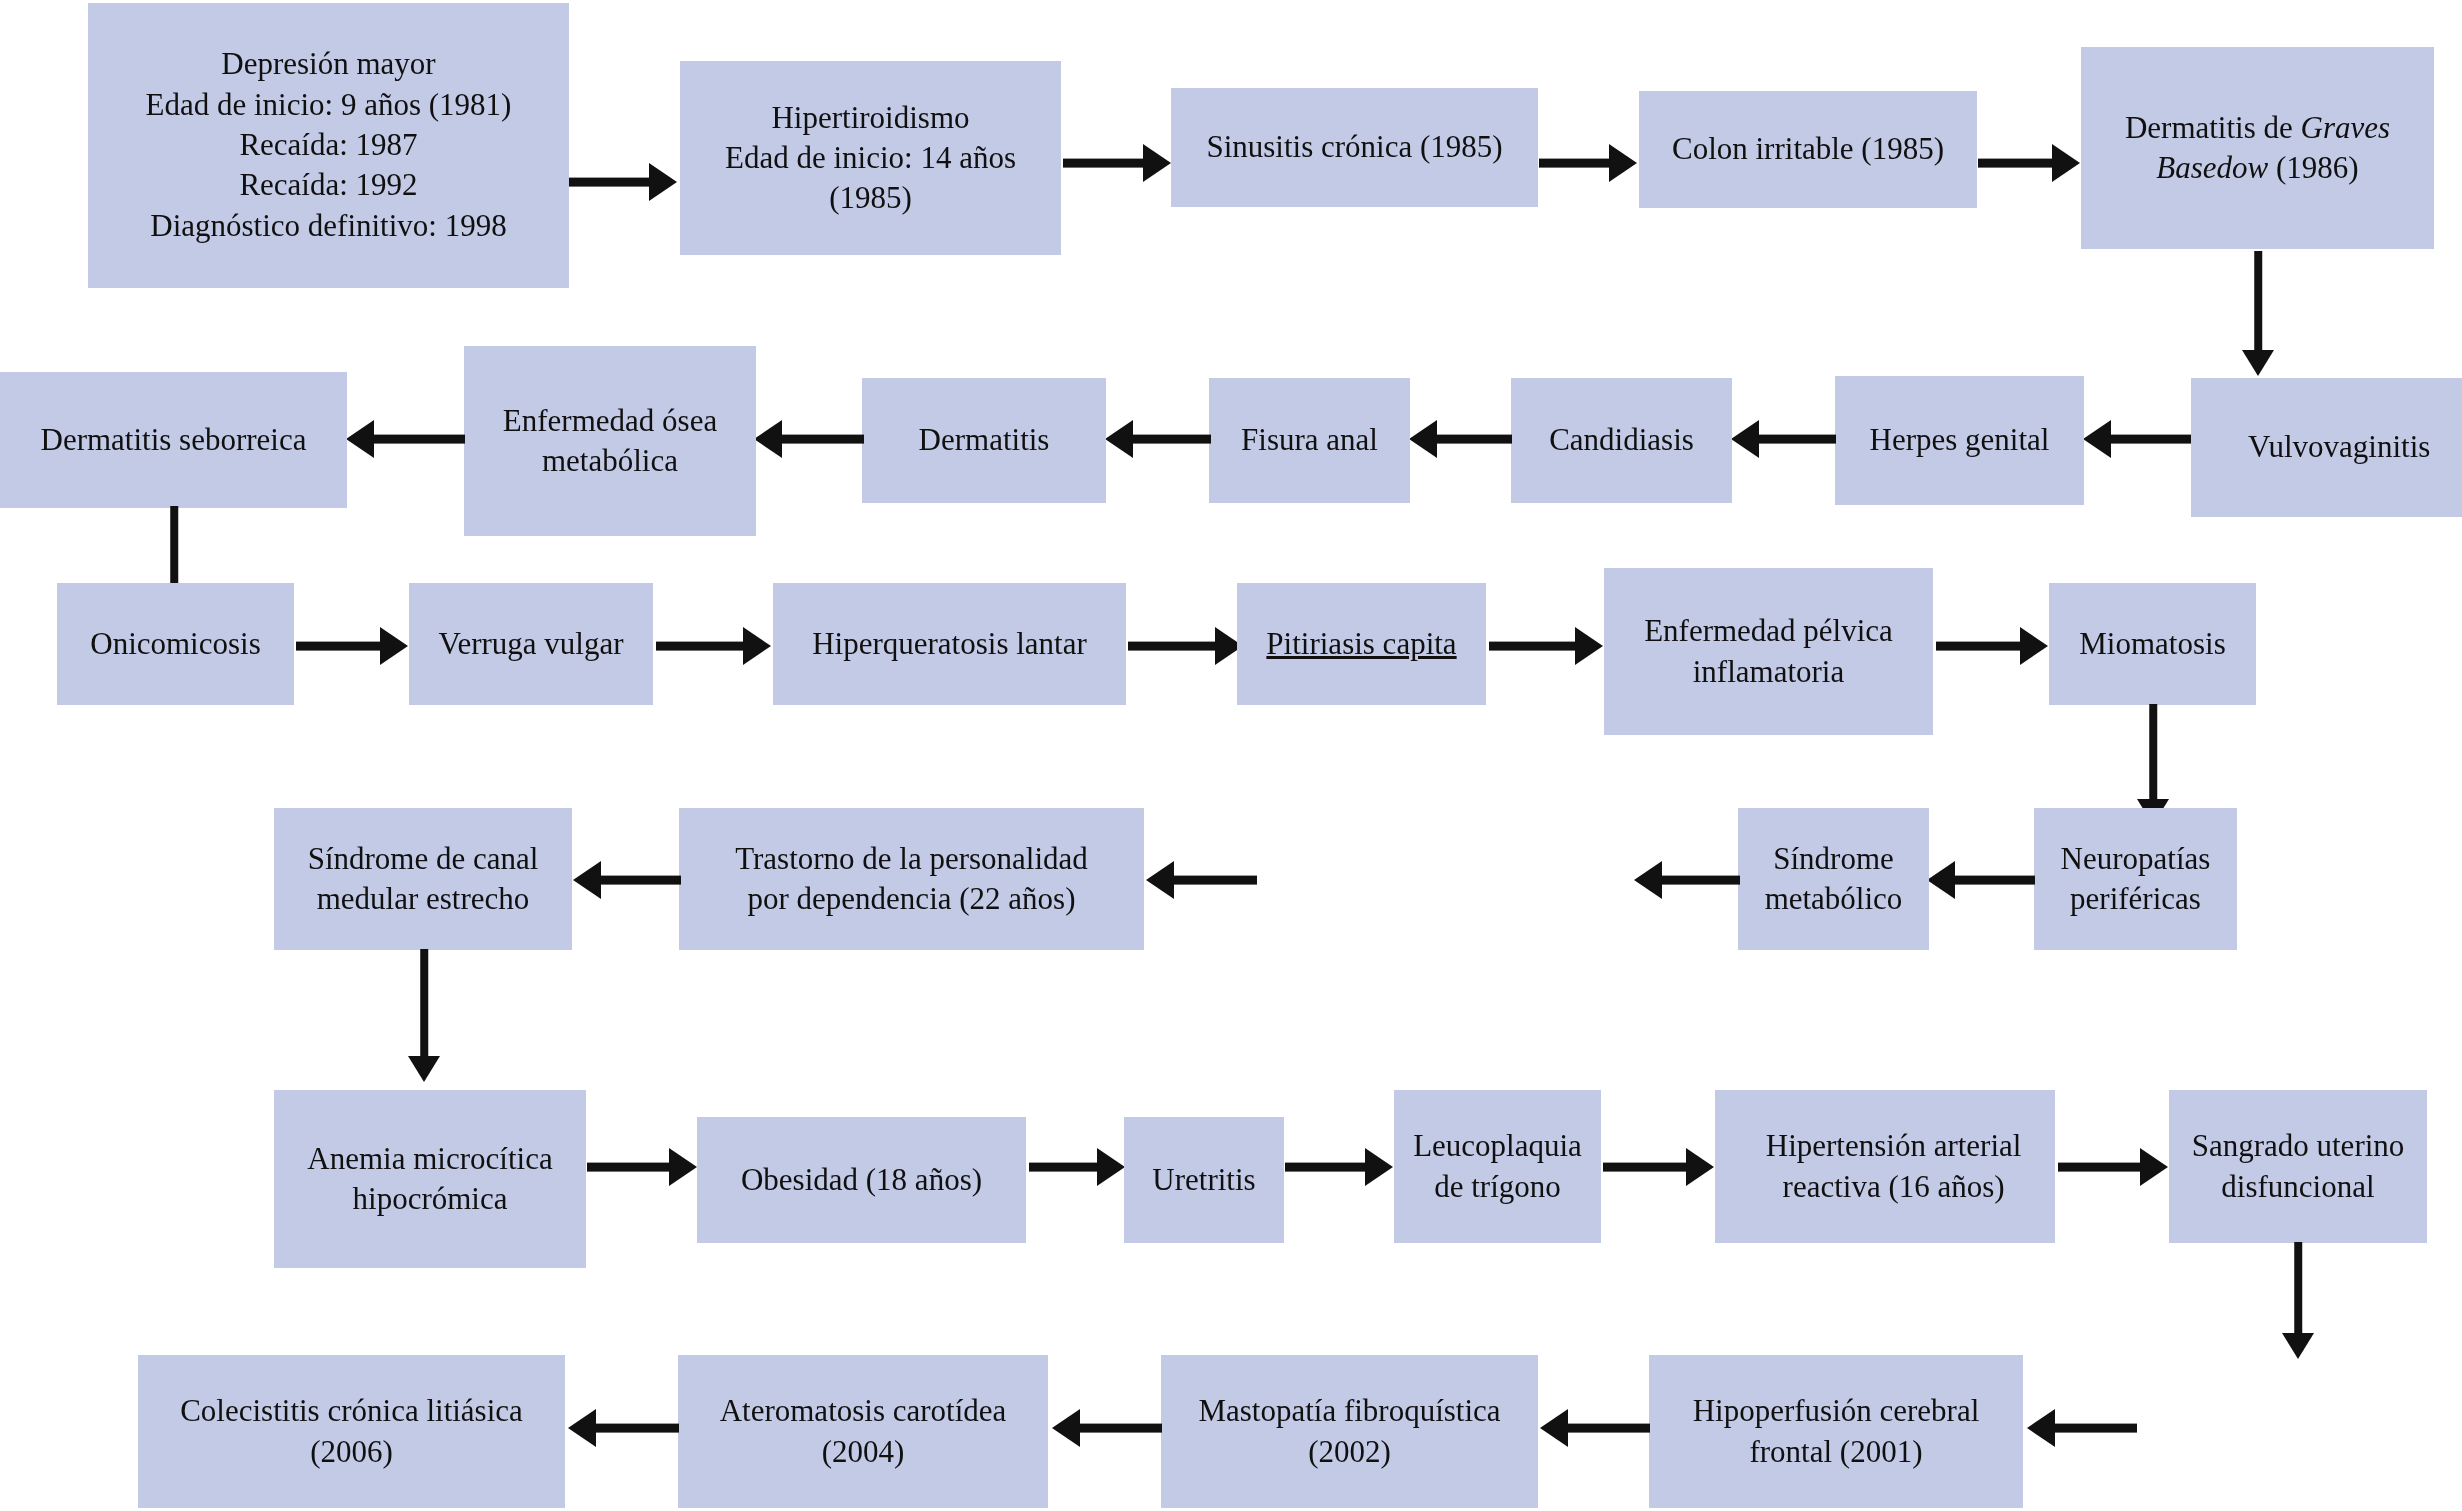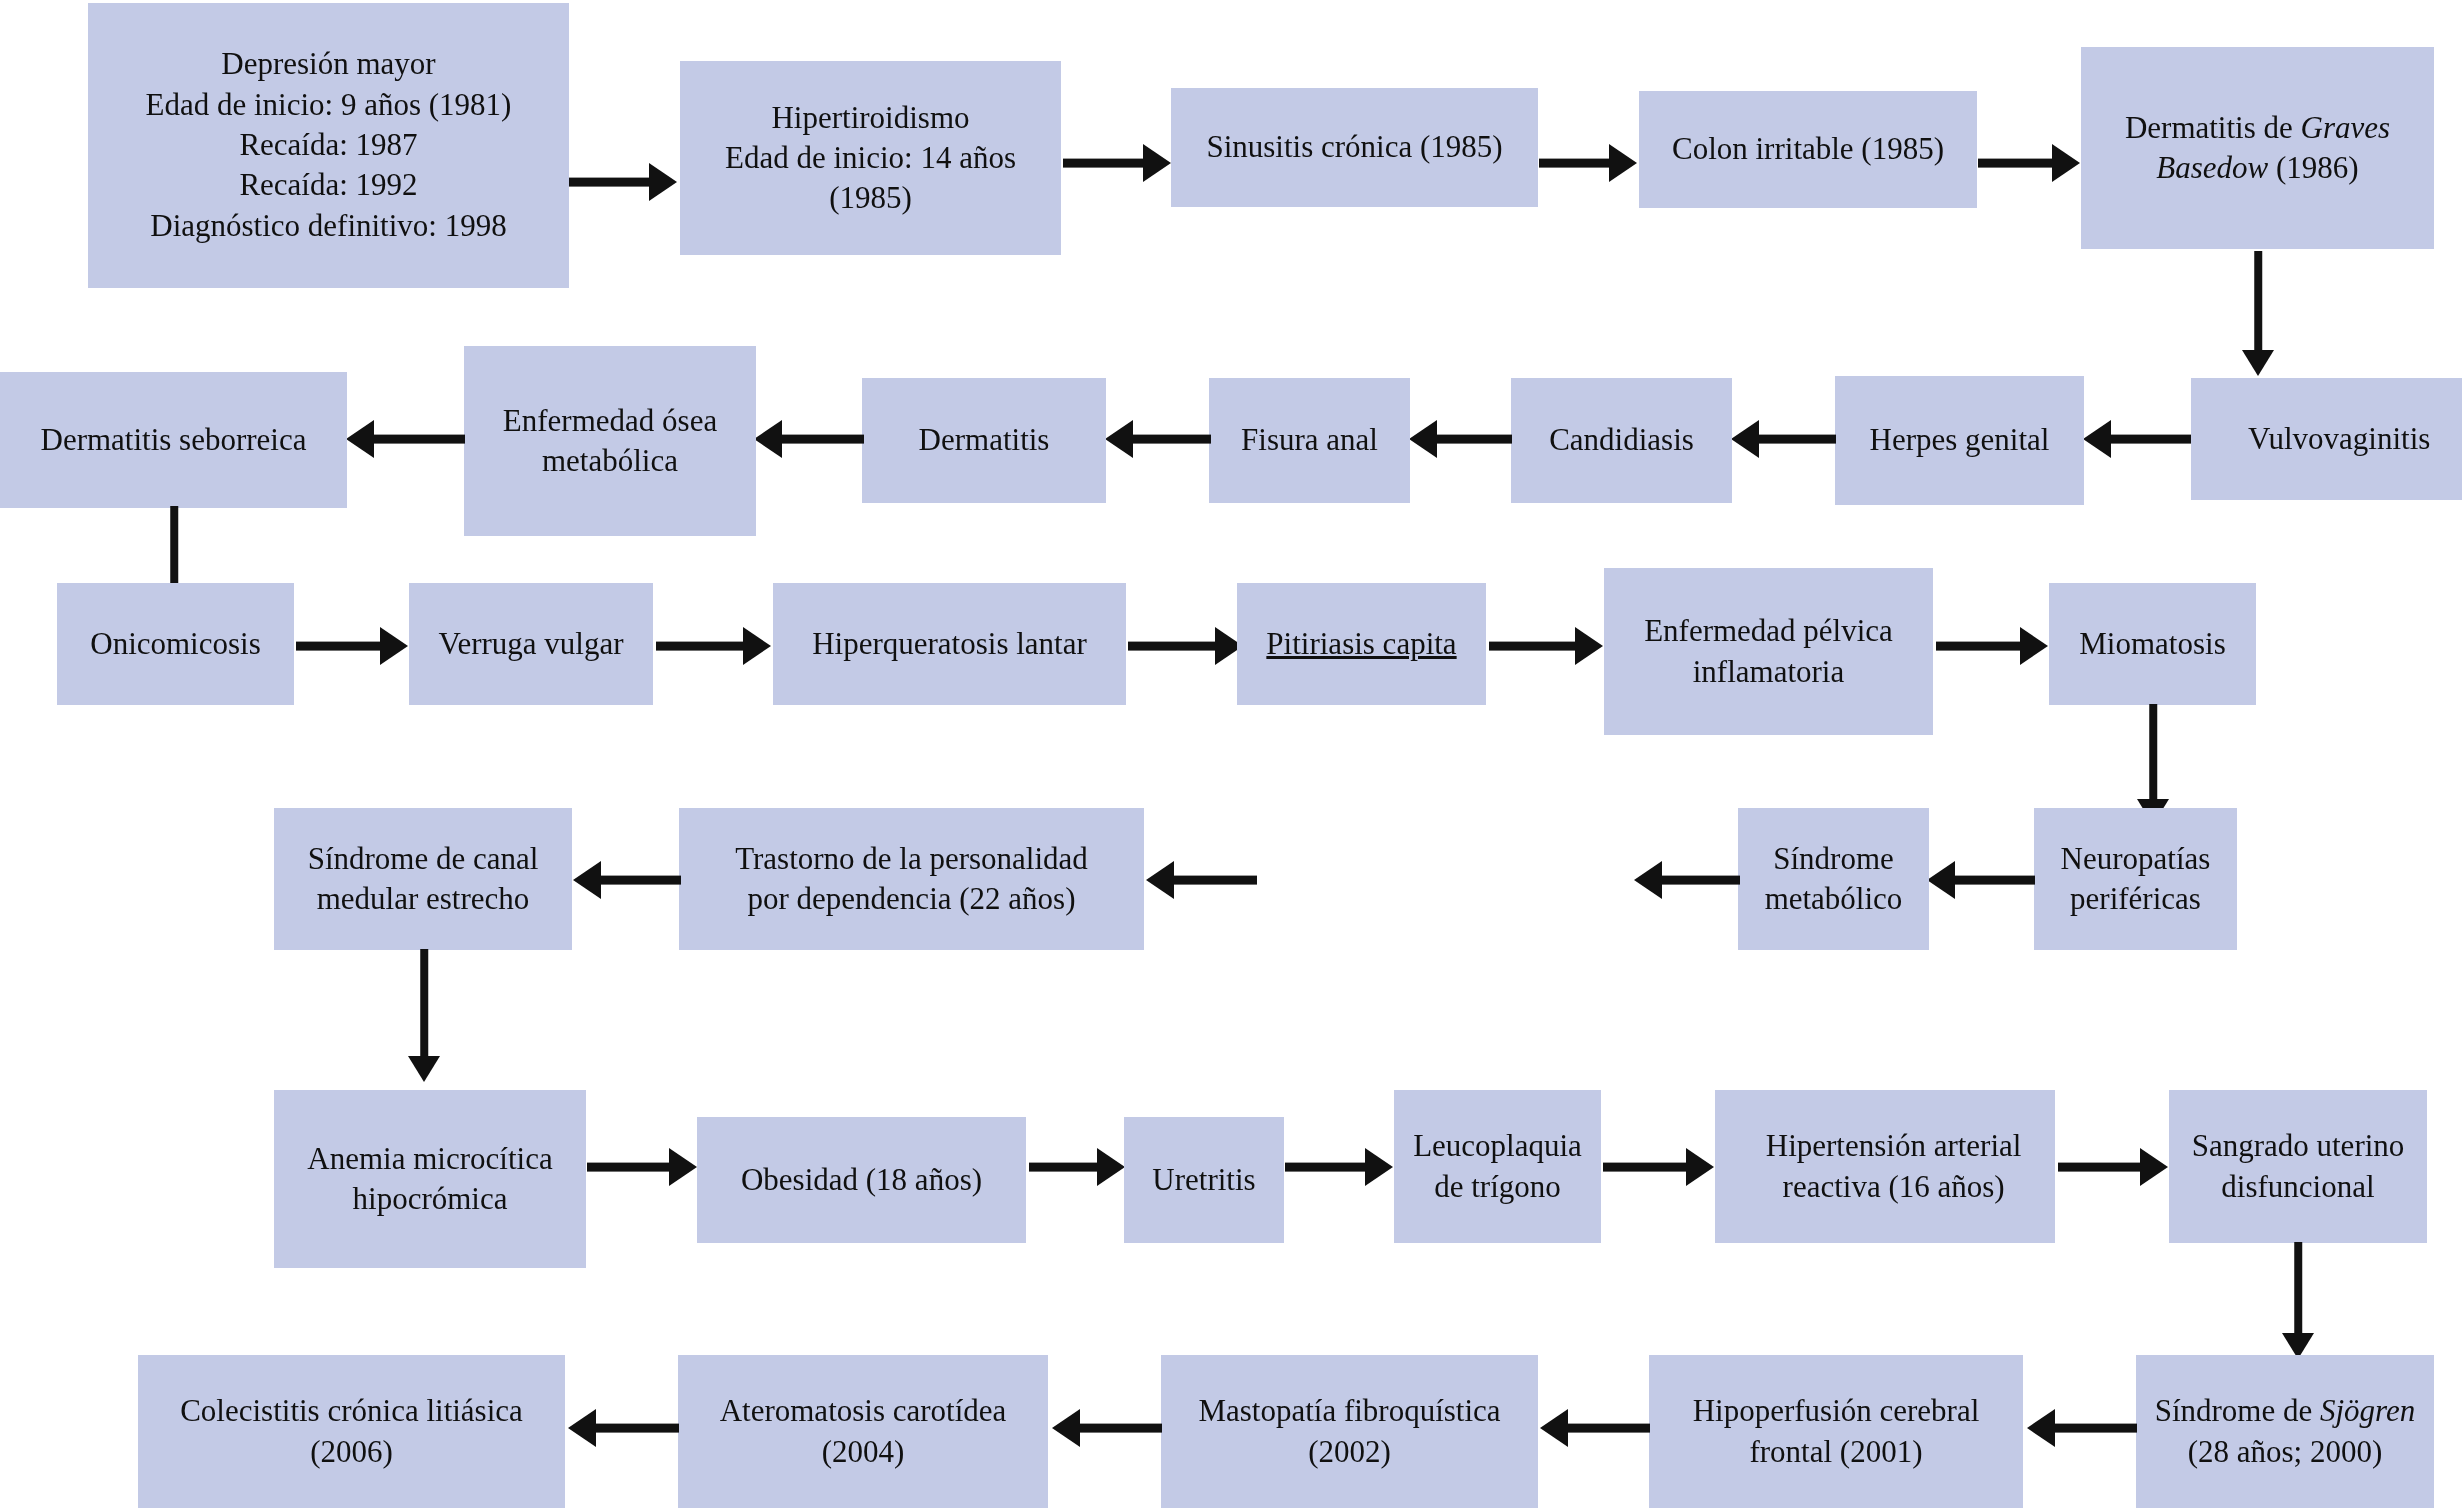--- a/index.html
+++ b/index.html
@@ -99,21 +99,21 @@
   <div class="node" style="left:2081px; top:47px; width:353px; height:202px;">
     <span><span>Dermatitis de </span><span class="it">Graves
 Basedow</span><span> (1986)</span></span>
   </div>
 
   <div class="arrow down" style="left:2239px; top:251px; width:38px; height:125px;">
     <div class="shaft" style="height:102px;"></div>
       <div class="head"></div>
   </div>
 
-  <div class="node" style="left:2191px; top:378px; width:271px; height:122px;padding-left:32px;">Vulvovaginitis</div>
+  <div class="node" style="left:2191px; top:378px; width:271px; height:139px;padding-left:32px;">Vulvovaginitis</div>
 
   <div class="arrow left" style="left:2083px; top:420px; width:108px; height:38px;">
     <div class="shaft" style="width:81px;"></div>
       <div class="head"></div>
   </div>
 
   <div class="node" style="left:1835px; top:376px; width:249px; height:129px;">Herpes genital</div>
 
   <div class="arrow left" style="left:1731px; top:420px; width:105px; height:38px;">
     <div class="shaft" style="width:78px;"></div>
@@ -276,24 +276,20 @@
   </div>
 
   <div class="node" style="left:2169px; top:1090px; width:258px; height:153px;">Sangrado uterino
 disfuncional</div>
 
   <div class="arrow down" style="left:2279px; top:1242px; width:38px; height:117px;">
     <div class="shaft" style="height:92px;"></div>
       <div class="head"></div>
   </div>
 
-  <div class="node" style="left:2136px; top:1355px; width:298px; height:153px;">
-    <span><span>Síndrome de </span><span class="it">Sjögren</span><span style="white-space:pre-line">
-(28 años; 2000)</span></span>
-  </div>
 
   <div class="arrow left" style="left:2027px; top:1409px; width:110px; height:38px;">
     <div class="shaft" style="width:83px;"></div>
       <div class="head"></div>
   </div>
 
   <div class="node" style="left:1649px; top:1355px; width:374px; height:153px;">Hipoperfusión cerebral
 frontal (2001)</div>
 
   <div class="arrow left" style="left:1540px; top:1409px; width:110px; height:38px;">

